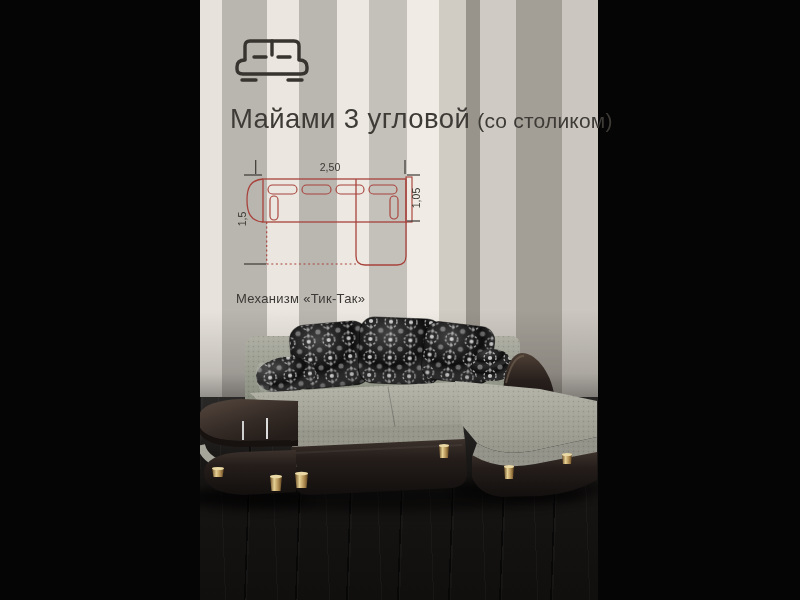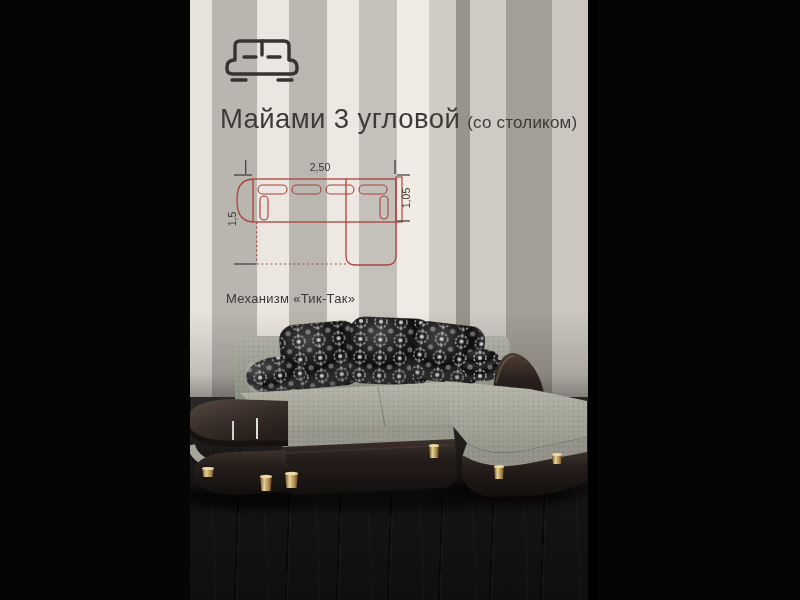--- a/index.html
+++ b/index.html
@@ -1,35 +1,35 @@
 <!DOCTYPE html>
 <html style="--bar: #050505; --title-color: #3e3b37; --accent: #a8433c; --label: #3b3835; --floor: #161413;"><head>
 <meta charset="utf-8">
 <style>
   html,body{margin:0;padding:0;background:#000;}
   .stage{position:relative;width:800px;height:600px;overflow:hidden;background:#000;
          font-family:"Liberation Sans", sans-serif;}
   .bar{position:absolute;top:0;height:600px;background:var(--bar,#050505);}
   .bar-left{left:0;width:200px;}
   .bar-right{left:598px;width:202px;}
-  .content{position:absolute;left:190px;top:0;width:398px;height:600px;}
+  .content{position:absolute;left:200px;top:0;width:398px;height:600px;}
   .wall{position:absolute;left:0;top:0;width:398px;height:397px;}
   .wall::after{content:"";position:absolute;inset:0;
        background:linear-gradient(180deg,rgba(30,26,22,0) 78%,rgba(30,26,22,0.18) 94%,rgba(10,8,6,0.38) 100%);}
   .floor{position:absolute;left:0;top:397px;width:398px;height:203px;
        background:
         radial-gradient(130% 55% at 45% 0%, rgba(255,255,255,0.07), rgba(255,255,255,0) 60%),
         repeating-linear-gradient(92deg, rgba(0,0,0,0.55) 0 1.5px, rgba(255,255,255,0.025) 1.5px 3px, rgba(255,255,255,0) 3px 51px),
         repeating-linear-gradient(88deg, rgba(255,255,255,0) 0 25px, rgba(255,255,255,0.03) 25px 26px, rgba(255,255,255,0) 26px 52px),
         linear-gradient(180deg,#232120 0%, #171514 40%, #100f0e 100%);
        background-color:var(--floor,#161413);}
   .header-icon{position:absolute;left:31px;top:36px;width:82px;height:47px;}
   .title-row{position:absolute;left:30px;top:103px;width:360px;display:flex;align-items:baseline;white-space:nowrap;}
   .title{margin:0;font-size:27.5px;font-weight:normal;letter-spacing:0.4px;color:var(--title-color,#3e3b37);line-height:1.15;}
-  .subtitle{font-size:17px;margin-left:7px;letter-spacing:0.2px;color:var(--title-color,#3e3b37);}
+  .subtitle{font-size:21px;margin-left:7px;letter-spacing:0.2px;color:var(--title-color,#3e3b37);}
   .diagram{position:absolute;left:37px;top:157px;width:221px;height:114px;}
   .dim-label{font-size:10.5px;fill:var(--label,#3b3835);}
   .mechanism{position:absolute;left:36px;top:291px;font-size:13px;letter-spacing:0.3px;color:var(--label,#45413c);}
   .sofa-photo{position:absolute;left:0;top:313px;width:398px;height:215px;}
   .red{stroke:var(--accent,#a8433c);fill:none;stroke-width:1.3;}
   .red-thin{stroke:var(--accent,#a8433c);fill:none;stroke-width:1.15;}
   .tick{stroke:var(--label,#3b3835);stroke-width:1.2;fill:none;}
 </style>
 </head>
 <body>

